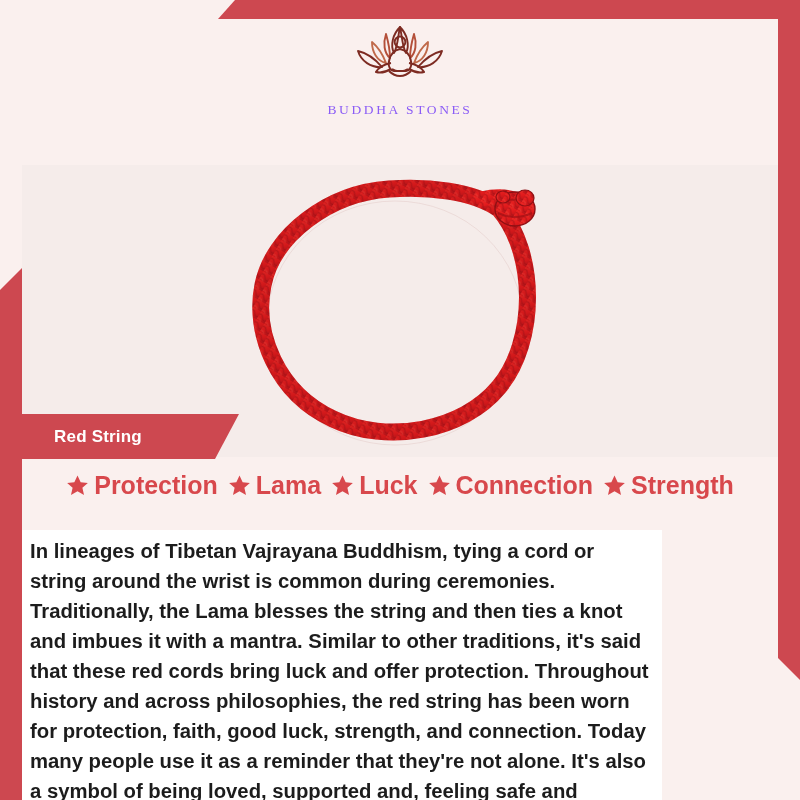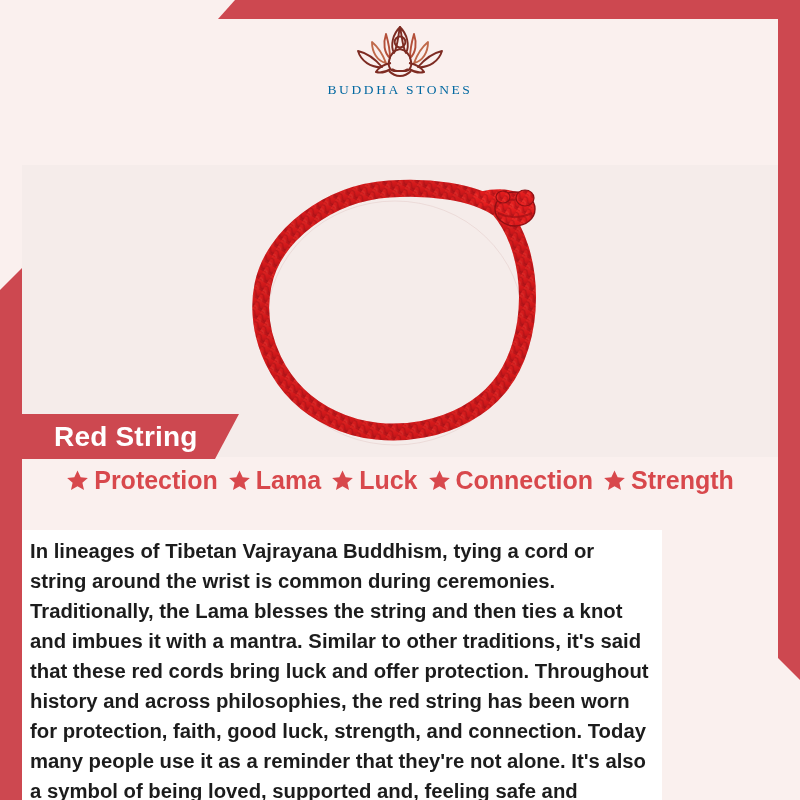--- a/index.html
+++ b/index.html
@@ -35,24 +35,24 @@
     clip-path:polygon(0 0,100% 0,calc(100% - 20px) 100%,0 100%);
   }
 
   
   #logo-block{
     position:absolute;top:20px;left:0;width:800px;
     display:flex;flex-direction:column;align-items:center;
   }
   #logo-mark{width:132px;height:62px;display:block;}
   #logo-wordmark{
-    margin-top:0;
+    margin-top:20px;
     font-family:"Liberation Serif",serif;
     font-size:13.5px;letter-spacing:2.6px;
-    color:#0369a1;font-weight:400;
+    color:#8b5cf6;font-weight:400;
   }
 
   
   #title-banner{
     position:absolute;top:103px;left:155px;width:500px;height:57px;
     background:#fdf8f6;
     display:flex;align-items:center;justify-content:center;
   }
   #title-text{
     font-family:"Liberation Sans Narrow","Liberation Sans",sans-serif;
@@ -72,28 +72,28 @@
   
   #label-banner{
     position:absolute;top:414px;left:22px;width:217px;height:45px;
     background:#cd4850;
     clip-path:polygon(0 0,100% 0,calc(100% - 24px) 100%,0 100%);
     display:flex;align-items:center;
   }
   #label-text{
     margin-left:32px;
     font-family:"Liberation Sans Narrow","Liberation Sans",sans-serif;
-    font-weight:bold;font-size:28px;color:#ffffff;
+    font-weight:bold;font-size:17px;color:#ffffff;
     letter-spacing:.2px;white-space:nowrap;
   }
 
   
   #features-row{
     position:absolute;top:466px;left:22px;width:756px;height:38px;
-    display:flex;align-items:flex-start;justify-content:center;
+    display:flex;align-items:center;justify-content:center;
   }
   .feature{display:flex;align-items:center;white-space:nowrap;}
   .feature + .feature{margin-left:10px;}
   .star{width:23px;height:23px;flex:none;margin-right:5px;}
   .feature-label{
     font-family:"Liberation Sans Narrow","Liberation Sans",sans-serif;
     font-weight:bold;font-size:25px;color:#d8484c;
     letter-spacing:0;
   }
 

